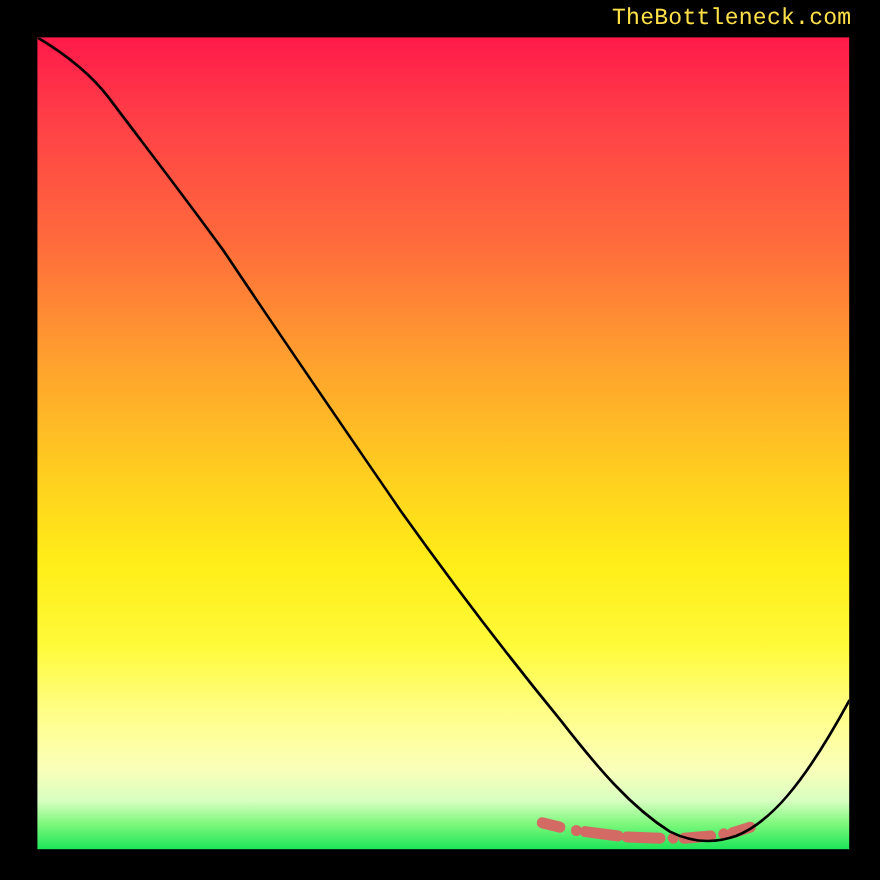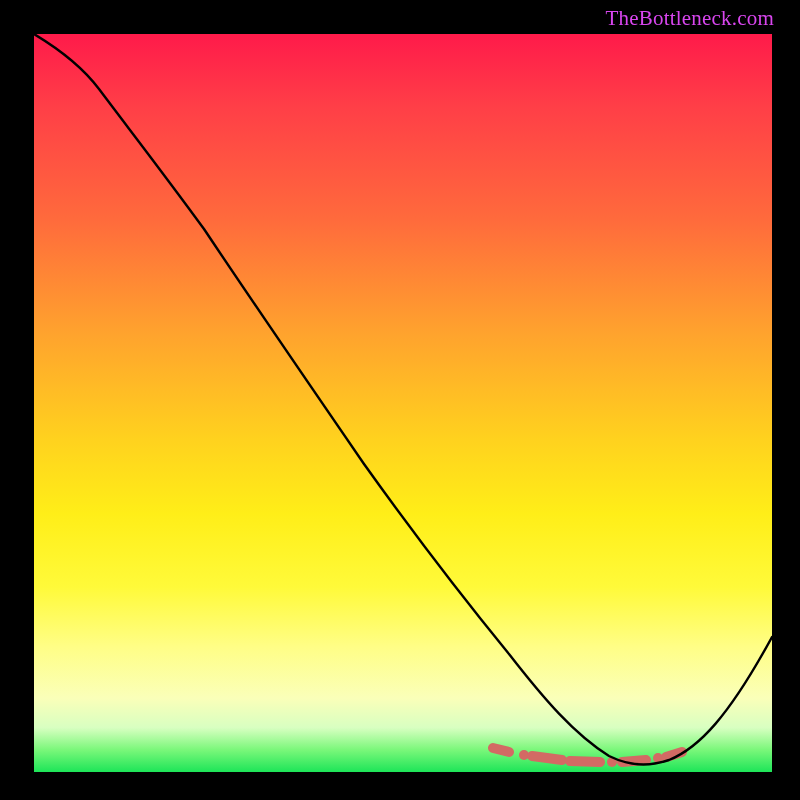--- a/index.html
+++ b/index.html
@@ -61,23 +61,23 @@
     stroke-linecap: round;
   }
   .marker-dot {
     fill: #d36a64;
     stroke: none;
   }
   .watermark {
     position: absolute;
     top: 6px;
     right: 26px;
-    font-family: Liberation Serif, serif;
+    font-family: Liberation Mono, monospace;
     font-size: 21px;
-    color: #d946ef;
+    color: #fde047;
     letter-spacing: 0.2px;
     user-select: none;
   }
 </style>
 </head>
 <body>
 
 <div class="frame">
 
   <div class="watermark">TheBottleneck.com</div>

